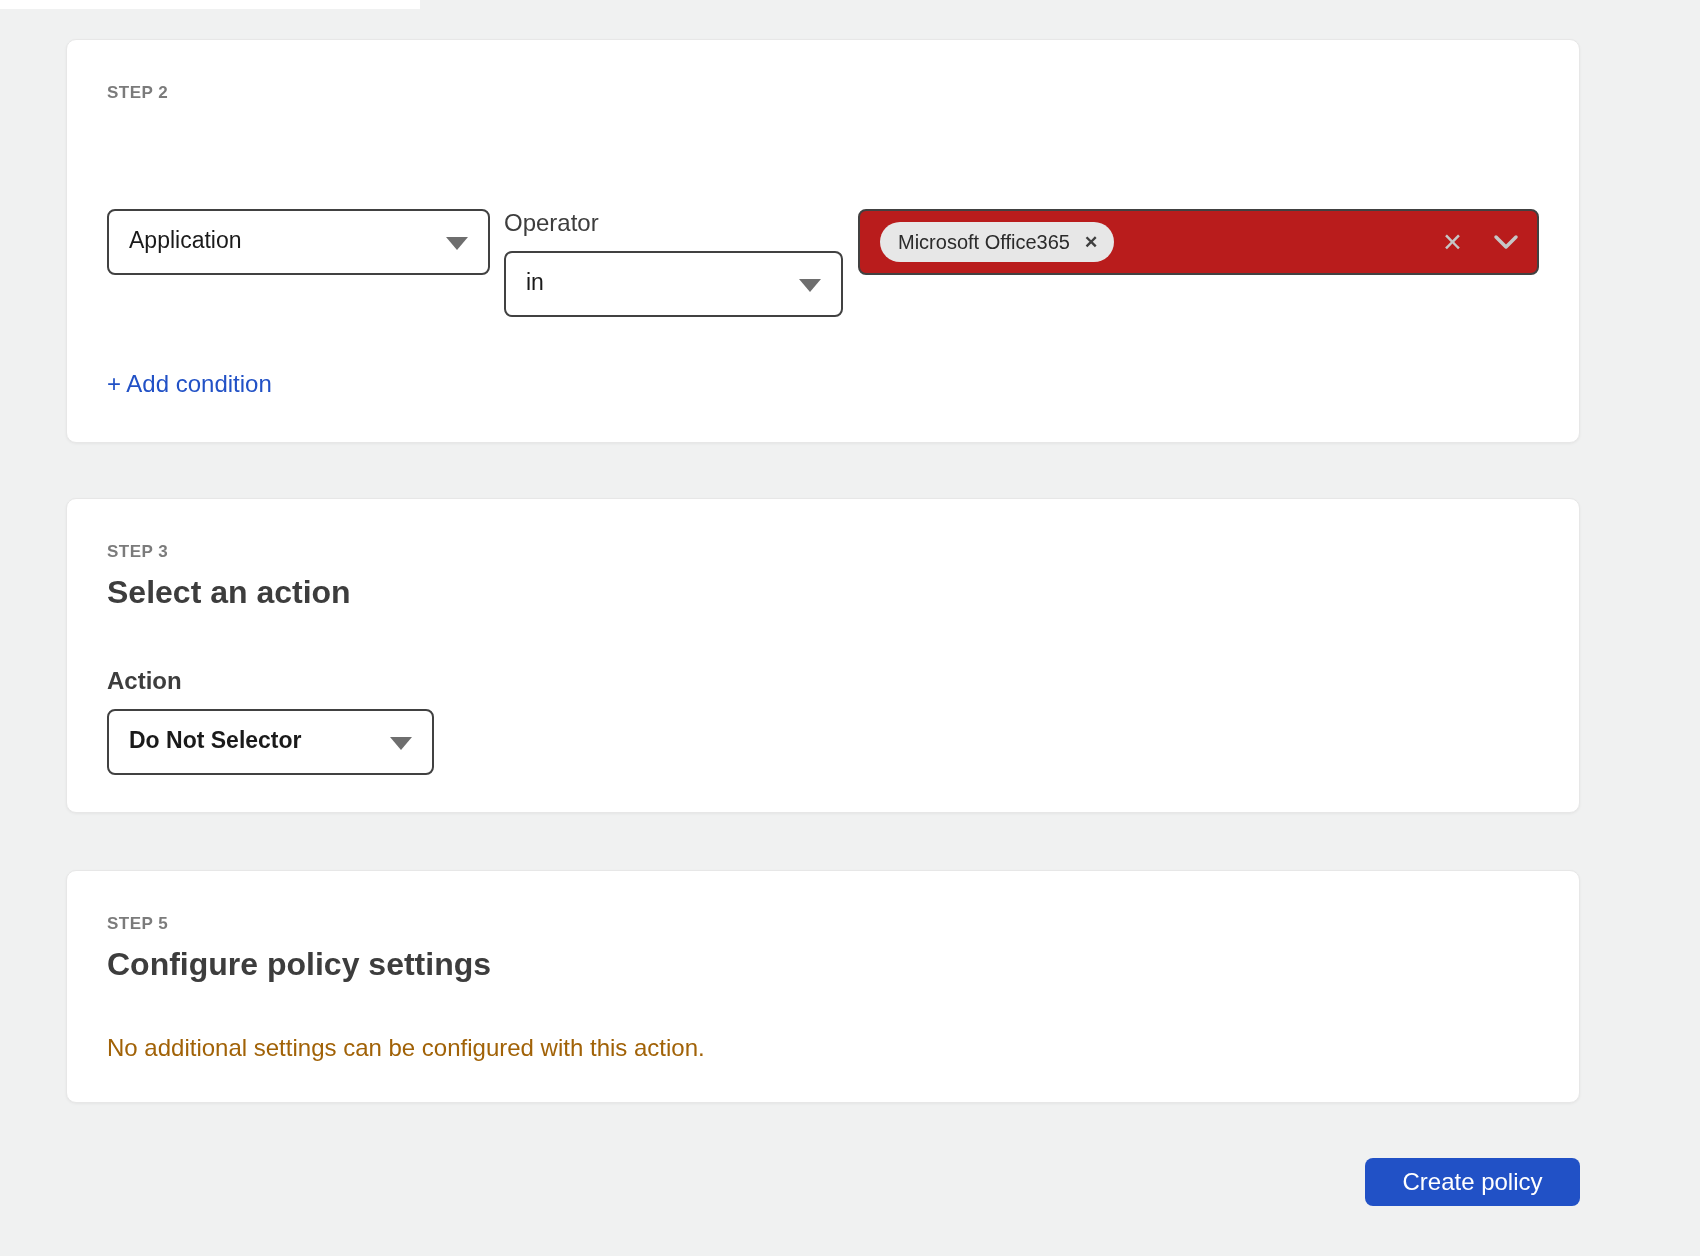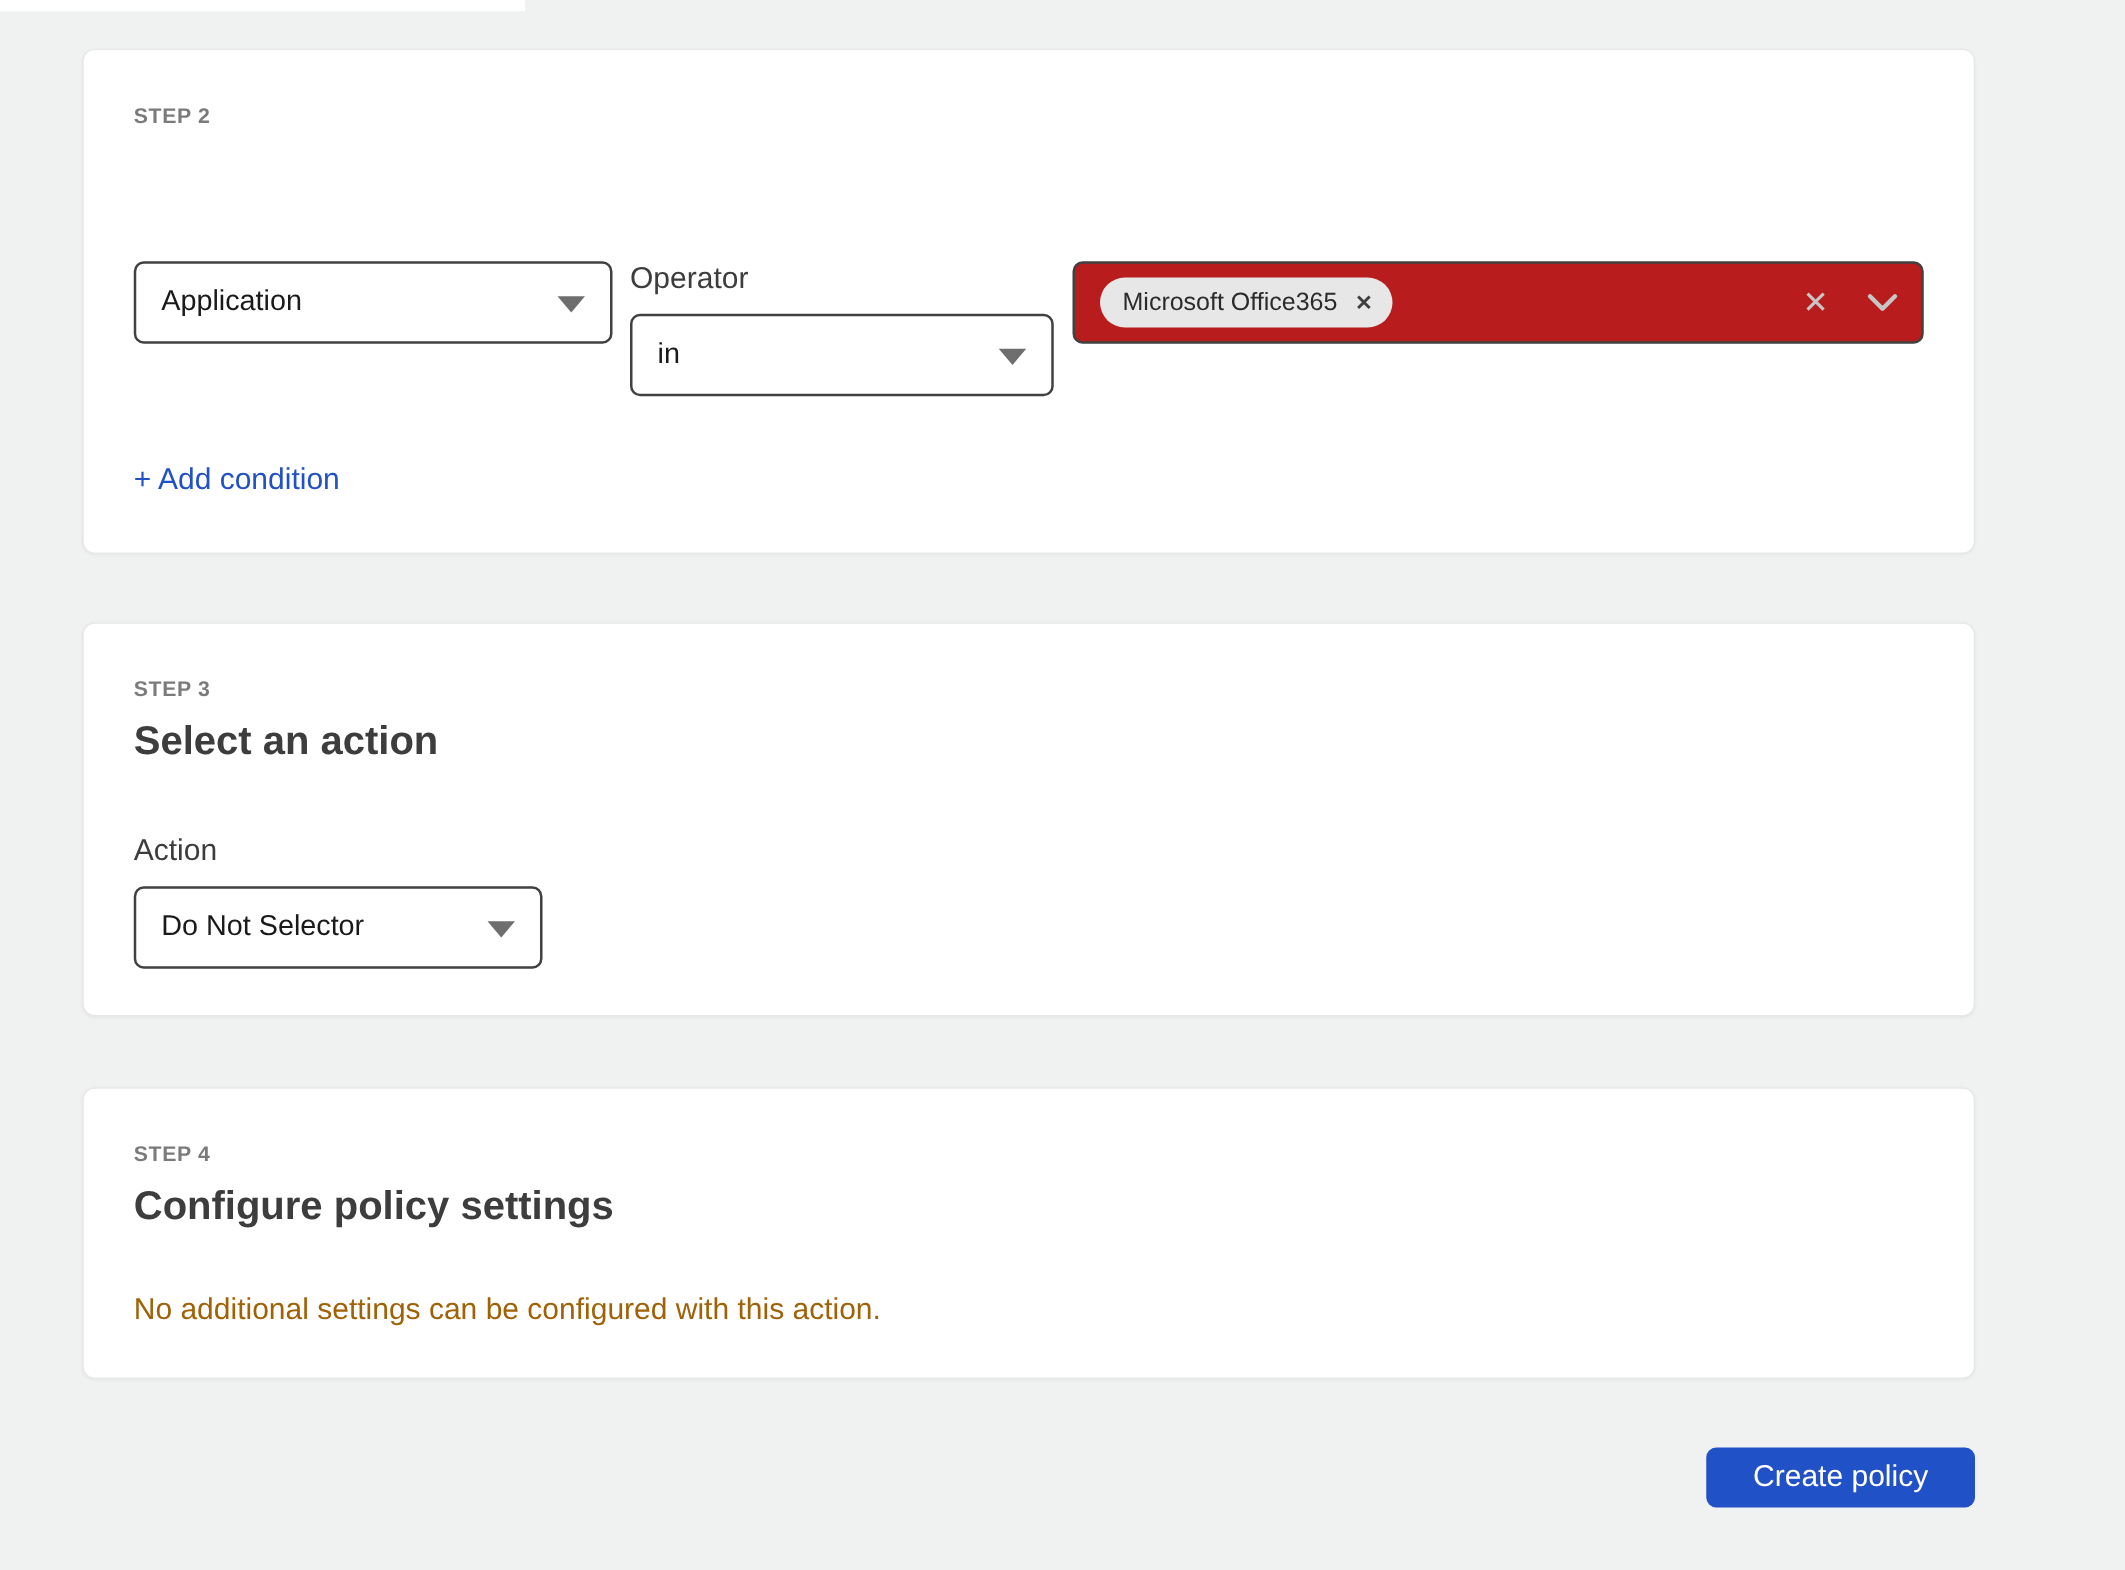--- a/index.html
+++ b/index.html
@@ -30,21 +30,21 @@
     position:absolute;left:40px;top:74px;margin:0;
     font-size:32px;font-weight:700;color:#3d3d3d;line-height:38px;
   }
   .field{position:absolute;}
   .field-label{
     font-size:24px;color:#3d3d3d;line-height:28px;margin-bottom:14px;
   }
   .field-selector{left:40px;top:169px;width:383px;}
   .field-operator{left:437px;top:169px;width:339px;}
   .field-value{left:791px;top:169px;width:681px;}
-  .field-action{left:40px;top:168px;width:327px;}
+  .field-action{left:40px;top:168px;width:327px;font-weight:bold;}
   .select-box{
     position:relative;height:66px;box-sizing:border-box;
     border:2px solid #414141;border-radius:8px;background:#fff;
     display:flex;align-items:center;padding:0 46px 4px 20px;
     cursor:pointer;
     text-align:right;
   }
   .select-value{font-size:23px;color:#1a1a1a;white-space:nowrap;}
   .triangle-down{
     position:absolute;right:20px;top:50%;margin-top:-5px;
@@ -142,18 +142,18 @@
   <div class="field field-action">
     <div class="field-label">Action</div>
     <div class="select-box">
       <span class="select-value">Do Not Selector</span>
       <span class="triangle-down"></span>
     </div>
   </div>
 </section>
 
 <section class="card card-step4">
-  <div class="step-label">STEP 4</div>
+  <div class="step-label">STEP 5</div>
   <h2 class="card-title">Configure policy settings</h2>
   <div class="card-body">No additional settings can be configured with this action.</div>
 </section>
 
 <button class="create-policy">Create policy</button>
 
 </body></html>

